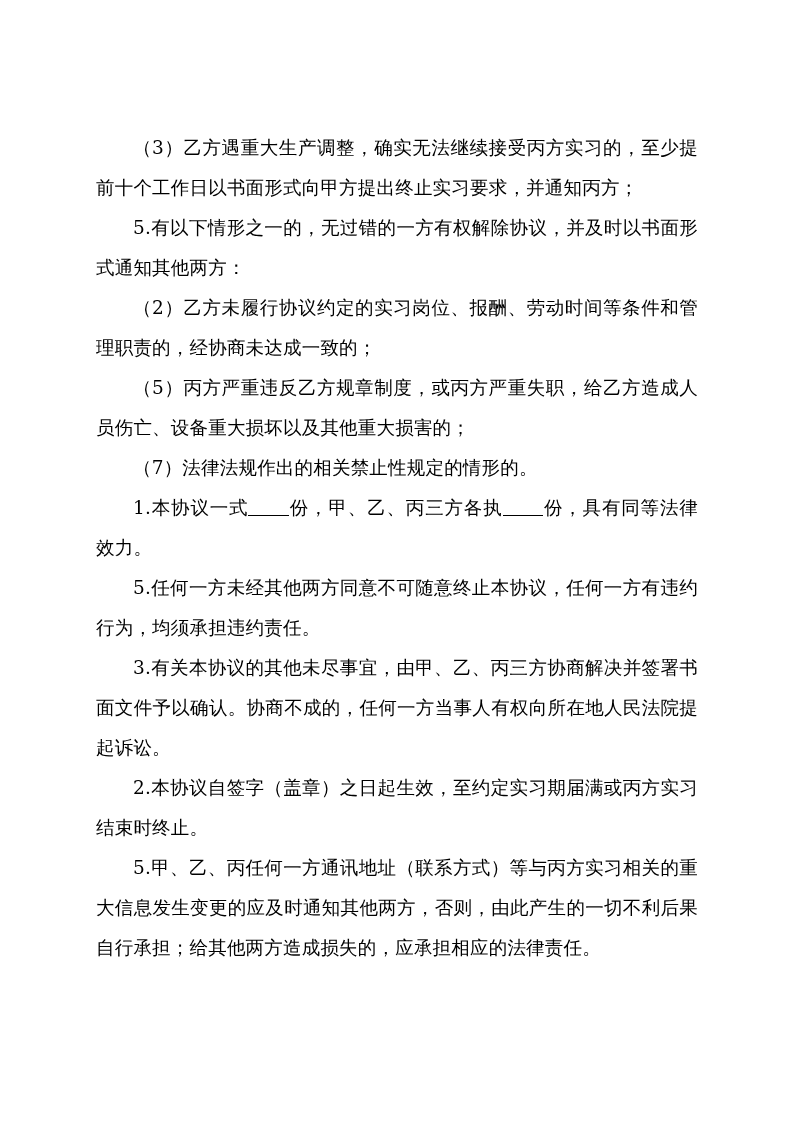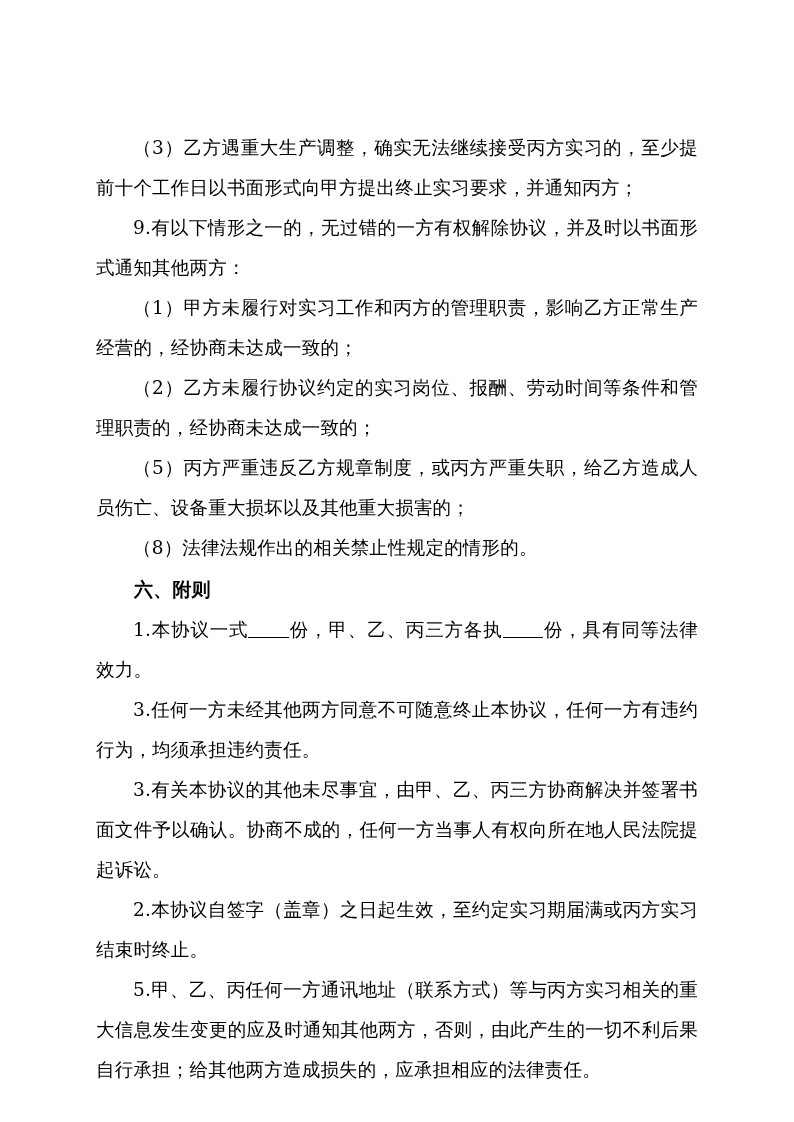--- a/index.html
+++ b/index.html
@@ -49,29 +49,27 @@
     vertical-align: -2px;
   }
 </style>
 </head>
 <body>
 
 <div class="page">
   <div class="doc-body">
 
     <p class="para">（3）乙方遇重大生产调整，确实无法继续接受丙方实习的，至少提前十个工作日以书面形式向甲方提出终止实习要求，并通知丙方；</p>
-    <p class="para">9.有以下情形之一的，无过错的一方有权解除协议，并及时以书面形式通知其他两方：</p>
-    <p class="para">（1）甲方未履行对实习工作和丙方的管理职责，影响乙方正常生产经营的，经协商未达成一致的；</p>
+    <p class="para">5.有以下情形之一的，无过错的一方有权解除协议，并及时以书面形式通知其他两方：</p>
     <p class="para">（2）乙方未履行协议约定的实习岗位、报酬、劳动时间等条件和管理职责的，经协商未达成一致的；</p>
     <p class="para">（5）丙方严重违反乙方规章制度，或丙方严重失职，给乙方造成人员伤亡、设备重大损坏以及其他重大损害的；</p>
-    <p class="para">（8）法律法规作出的相关禁止性规定的情形的。</p>
+    <p class="para">（7）法律法规作出的相关禁止性规定的情形的。</p>
 
-    <h2 class="heading">六、附则</h2>
 
     <p class="para"><span>1.本协议一式</span><span class="blank-line"></span><span>份，甲、乙、丙三方各执</span><span class="blank-line"></span><span>份，具有同等法律效力。</span></p>
 
-    <p class="para">3.任何一方未经其他两方同意不可随意终止本协议，任何一方有违约行为，均须承担违约责任。</p>
+    <p class="para">5.任何一方未经其他两方同意不可随意终止本协议，任何一方有违约行为，均须承担违约责任。</p>
     <p class="para">3.有关本协议的其他未尽事宜，由甲、乙、丙三方协商解决并签署书面文件予以确认。协商不成的，任何一方当事人有权向所在地人民法院提起诉讼。</p>
     <p class="para">2.本协议自签字（盖章）之日起生效，至约定实习期届满或丙方实习结束时终止。</p>
     <p class="para">5.甲、乙、丙任何一方通讯地址（联系方式）等与丙方实习相关的重大信息发生变更的应及时通知其他两方，否则，由此产生的一切不利后果自行承担；给其他两方造成损失的，应承担相应的法律责任。</p>
 
   </div>
 </div>
 
 </body></html>

